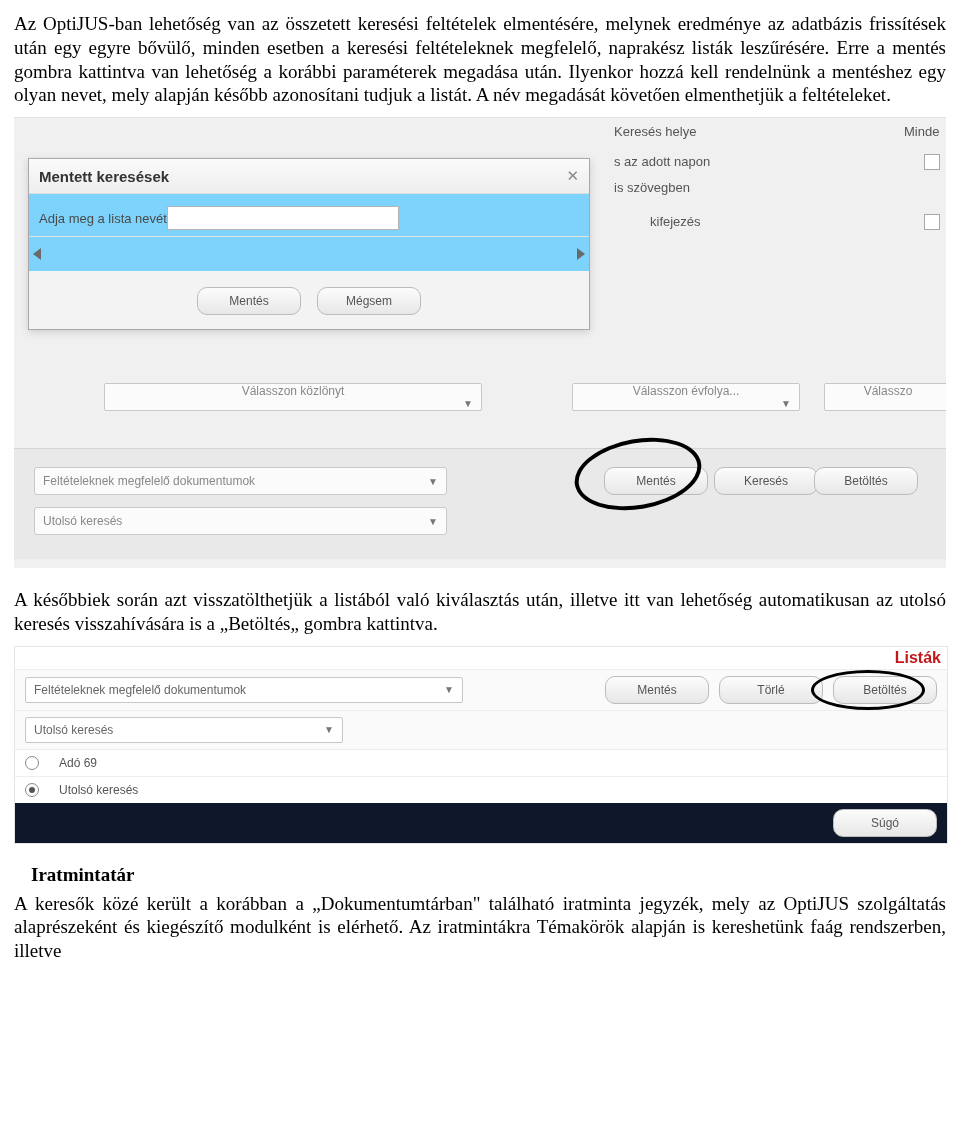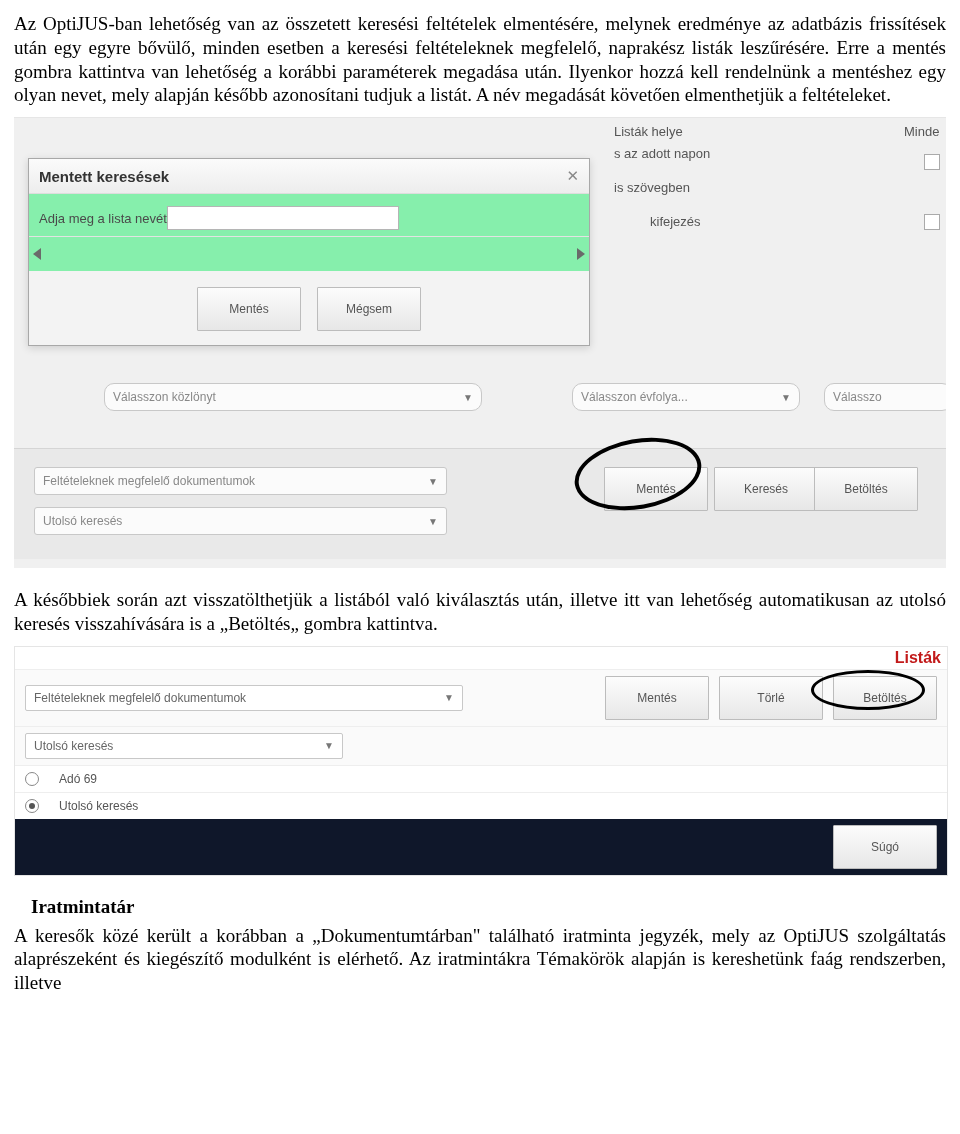--- a/index.html
+++ b/index.html
@@ -46,35 +46,36 @@
     position:absolute;
     width:14px;height:14px;
     border:1px solid #aaa;
     background:#fff;
   }
   .ss1 .bgselect {
     position:absolute;
     height:26px;
     background:#fbfbfb;
     border:1px solid #c8c8c8;
-    border-radius:10px;
+    border-radius:2px;
     color:#888;
     font-size:12px;
     display:flex;align-items:center;
     padding:0 8px;
+    flex-direction:column;
   }
   .ss1 .bgselect .chev {
     margin-left:auto;
     font-size:10px;color:#777;
   }
   .dialog {
     position:absolute;
     left:14px; top:40px;
     width:560px;
-    background:#86efac;
+    background:#7dd3fc;
     border:1px solid #a8a8a8;
     box-shadow:0 2px 8px rgba(0,0,0,.15);
   }
   .dialog-title {
     display:flex;align-items:center;
     justify-content:space-between;
     padding:8px 10px;
     font-weight:bold;
     font-size:15px;
     color:#333;
@@ -105,24 +106,24 @@
   .triangle-left{border-right:8px solid #6a6a6a;}
   .triangle-right{border-left:8px solid #6a6a6a;}
   .dialog-buttons{
     display:flex;gap:16px;justify-content:center;
     padding:16px 0 14px 0;
     background:#f3f3f3;
   }
   .btn {
     display:inline-flex;align-items:center;justify-content:center;
     min-width:78px;height:26px;
-    padding:8px 12px;
+    padding:0 12px;
     background:linear-gradient(#fcfcfc,#e7e7e7);
     border:1px solid #bcbcbc;
-    border-radius:1px;
+    border-radius:10px;
     font-size:12px;color:#555;
     font-family:Arial, sans-serif;
   }
   .ss1 .lower{
     position:absolute;left:0;right:0;top:330px;height:110px;
     background:#e9e9e9;
     border-top:1px solid #d5d5d5;
   }
   .ss1 .lower .sel{
     position:absolute;height:26px;
@@ -178,23 +179,23 @@
     background:transparent;
   }
 </style>
 </head>
 <body>
 
 <p class="para">Az OptiJUS-ban lehetőség van az összetett keresési feltételek elmentésére, melynek eredménye az adatbázis frissítések után egy egyre bővülő, minden esetben a keresési feltételeknek megfelelő, naprakész listák leszűrésére. Erre a mentés gombra kattintva van lehetőség a korábbi paraméterek megadása után. Ilyenkor hozzá kell rendelnünk a mentéshez egy olyan nevet, mely alapján később azonosítani tudjuk a listát. A név megadását követően elmenthetjük a feltételeket.</p>
 
 <div class="screenshot ss1">
 
-  <span class="bgline" style="left:600px;top:6px">Listák helye</span>
+  <span class="bgline" style="left:600px;top:6px">Keresés helye</span>
   <span class="bgline" style="left:890px;top:6px">Minde</span>
-  <span class="bgline" style="left:600px;top:28px">s az adott napon</span>
+  <span class="bgline" style="left:600px;top:36px">s az adott napon</span>
   <span class="bgcheck" style="left:910px;top:36px"></span>
   <span class="bgline" style="left:600px;top:62px">is szövegben</span>
   <span class="bgline" style="left:636px;top:96px">kifejezés</span>
   <span class="bgcheck" style="left:910px;top:96px"></span>
 
   <div class="bgselect" style="left:90px;top:265px;width:360px">
     <span>Válasszon közlönyt</span>
       <span class="chev">▼</span>
   </div>
   <div class="bgselect" style="left:558px;top:265px;width:210px">

